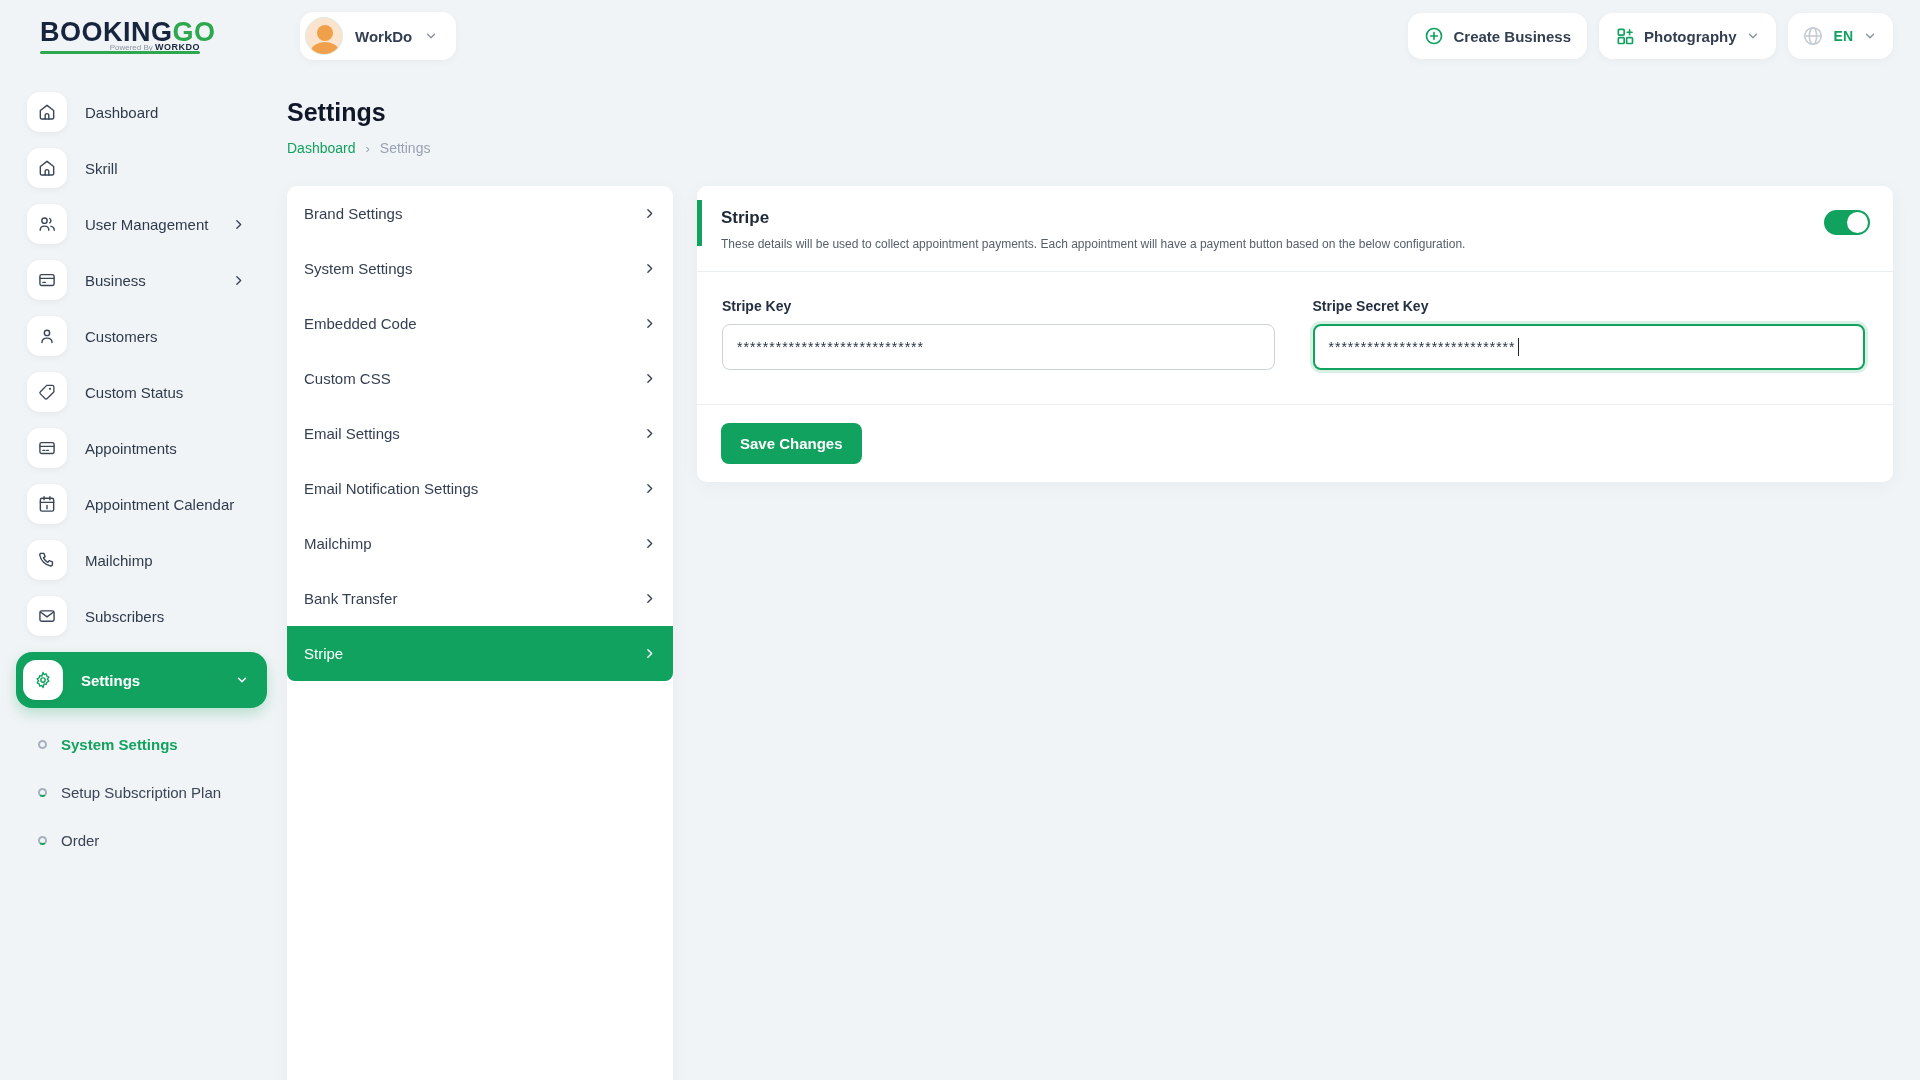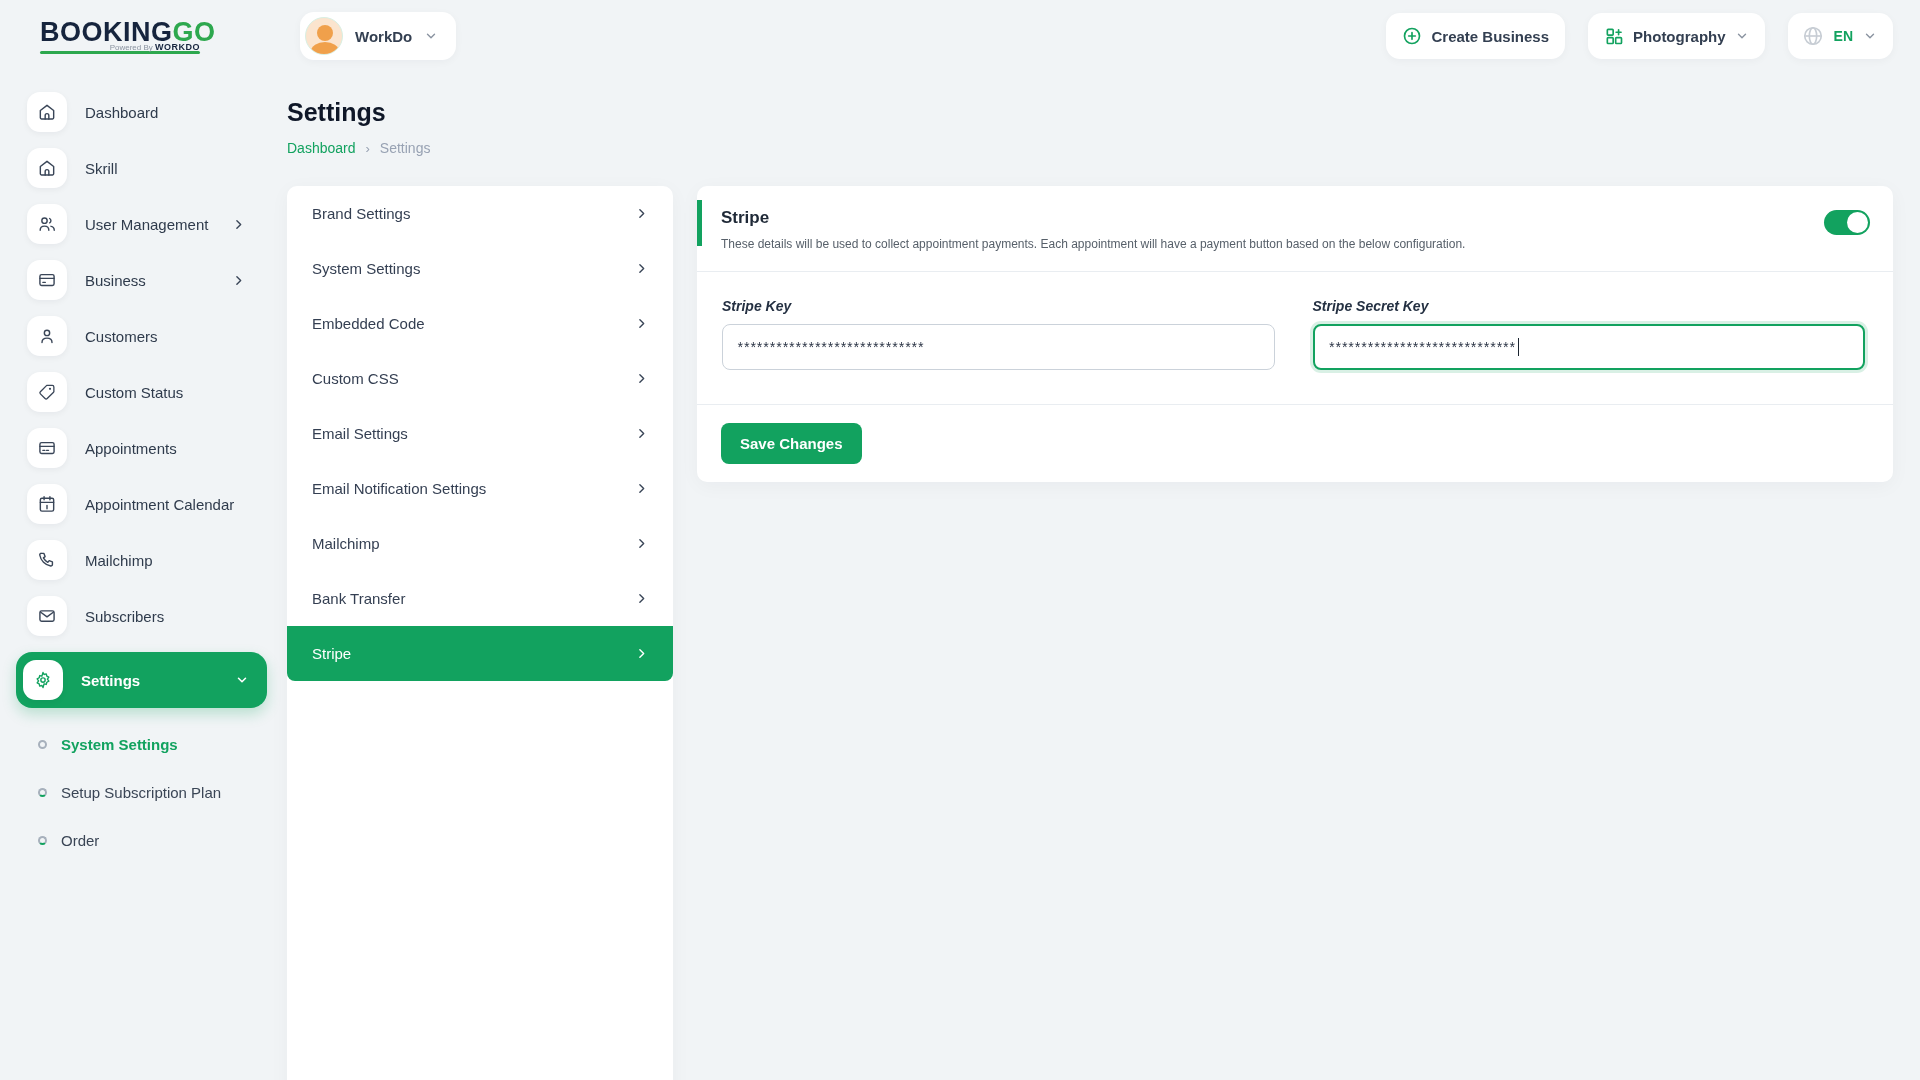--- a/index.html
+++ b/index.html
@@ -26,21 +26,21 @@
   .logo-text .p2{color:var(--logo-green);margin-top:48px;}
   .logo-underline{margin-top:5px;height:3px;background:var(--logo-green);border-radius:2px;position:relative;}
   .logo-powered{position:absolute;right:0;top:-9px;background:transparent;font-size:8px;color:#8a93a0;}
   .logo-powered b{color:var(--navy);font-size:9px;letter-spacing:.5px;}
   .pill{background:#fff;border-radius:14px;display:flex;align-items:center;height:46px;padding:0 16px;box-shadow:0 2px 8px rgba(20,30,50,.04);cursor:pointer;}
   .workspace-pill{padding:0 18px 0 5px;height:48px;gap:12px;}
   .avatar{width:38px;height:38px;border-radius:50%;background:#fbe4ce;overflow:hidden;position:relative;border:1px solid #d8efe3;}
   .avatar .head{position:absolute;left:11px;top:7px;width:16px;height:16px;border-radius:50%;background:#f0a04b;}
   .avatar .body{position:absolute;left:5px;top:24px;width:28px;height:18px;border-radius:50% 50% 0 0;background:#f0a04b;}
   .workspace-label{font-size:15px;color:#333f51;font-weight:bold;}
-  .hdr-right{margin-left:auto;display:flex;align-items:center;gap:23px;}
+  .hdr-right{margin-left:auto;display:flex;align-items:center;gap:12px;}
   .hdr-btn{gap:9px;font-size:15px;color:#333f51;font-weight:bold;}
   .chev-down-sm{width:14px;height:14px;}
   .lang-pill{gap:10px;padding-left:14px;}
   .lang-en{color:var(--green);font-weight:bold;font-size:14px;}
 
   
   .sidebar{position:absolute;top:72px;left:0;width:287px;bottom:0;padding:20px 16px 0 16px;}
   .side-item{display:flex;align-items:center;gap:18px;height:40px;margin-bottom:16px;padding-left:11px;cursor:pointer;}
   .icon-box{width:40px;height:40px;background:#fff;border-radius:13px;display:flex;align-items:center;justify-content:center;box-shadow:0 2px 6px rgba(15,23,42,.05);flex:0 0 auto;}
   .side-label{font-size:15px;color:#2f3b4c;}
@@ -58,36 +58,36 @@
   .main{position:absolute;left:287px;top:72px;right:0;bottom:0;}
   .page-title{font-size:25px;font-weight:bold;color:#0f1728;margin-top:26px;}
   .breadcrumb{display:flex;align-items:center;gap:10px;margin-top:13px;font-size:14px;}
   .bc-link{color:var(--green);cursor:pointer;}
   .bc-sep{color:#98a2b3;font-size:13px;}
   .bc-current{color:#98a2b3;}
   .content-row{display:flex;gap:24px;margin-top:30px;padding-right:27px;align-items:flex-start;}
 
   
   .menu-card{width:386px;background:#fff;border-radius:10px;box-shadow:0 4px 20px rgba(20,30,50,.04);height:940px;overflow:hidden;}
-  .menu-item{display:flex;align-items:center;height:55px;padding:0 25px;font-size:15px;color:#343f52;cursor:pointer;}
+  .menu-item{display:flex;align-items:center;height:55px;padding:0 17px;font-size:15px;color:#343f52;cursor:pointer;}
   .menu-item .m-chev{margin-left:auto;}
   .menu-item.active{background:var(--green);color:#fff;border-radius:0 0 8px 8px;}
   .menu-item.active .stroke-ic{stroke:#fff;}
 
   
   .panel-card{flex:1;background:#fff;border-radius:10px;box-shadow:0 4px 20px rgba(20,30,50,.04);}
   .panel-header{position:relative;padding:22px 24px 20px 24px;border-bottom:1px solid #e9edf1;}
   .accent-bar{position:absolute;left:0;top:14px;width:5px;height:46px;background:var(--green);}
   .panel-title{font-size:17px;font-weight:bold;color:#1f2937;}
   .panel-desc{font-size:12px;color:#57606a;margin-top:9px;}
   .toggle{position:absolute;right:23px;top:24px;width:46px;height:25px;border-radius:13px;background:#cfd6dd;cursor:pointer;}
   .toggle .knob{position:absolute;top:2px;left:2px;width:21px;height:21px;border-radius:50%;background:#fff;}
   .toggle.on{background:var(--green);}
   .toggle.on .knob{left:auto;right:2px;}
-  .panel-body{display:flex;gap:38px;padding:26px 28px 34px 25px;font-style:italic;}
+  .panel-body{display:flex;gap:38px;padding:26px 28px 34px 25px;}
   .field{flex:1;}
   .field-label{font-size:14px;font-weight:bold;color:#243042;margin-bottom:10px;}
   .text-input{height:46px;border:1px solid #cbd2da;border-radius:8px;background:#fff;display:flex;align-items:center;padding:0 14px;font-size:14px;color:#2b3445;letter-spacing:1px;cursor:text;}
   .text-input.focused{border:2px solid var(--green);box-shadow:0 0 0 3px rgba(18,162,95,.16);}
   .caret{display:inline-block;width:1.5px;height:18px;background:#1b2430;margin-left:2px;}
   .panel-footer{border-top:1px solid #e9edf1;padding:18px 38px 18px 24px;display:flex;justify-content:flex-start;}
   .save-btn{background:var(--green);color:#fff;font-size:15px;font-weight:bold;border:none;border-radius:8px;padding:12px 19px;cursor:pointer;font-family:"Liberation Sans",sans-serif;}
 </style>
 </head>
 <body>

